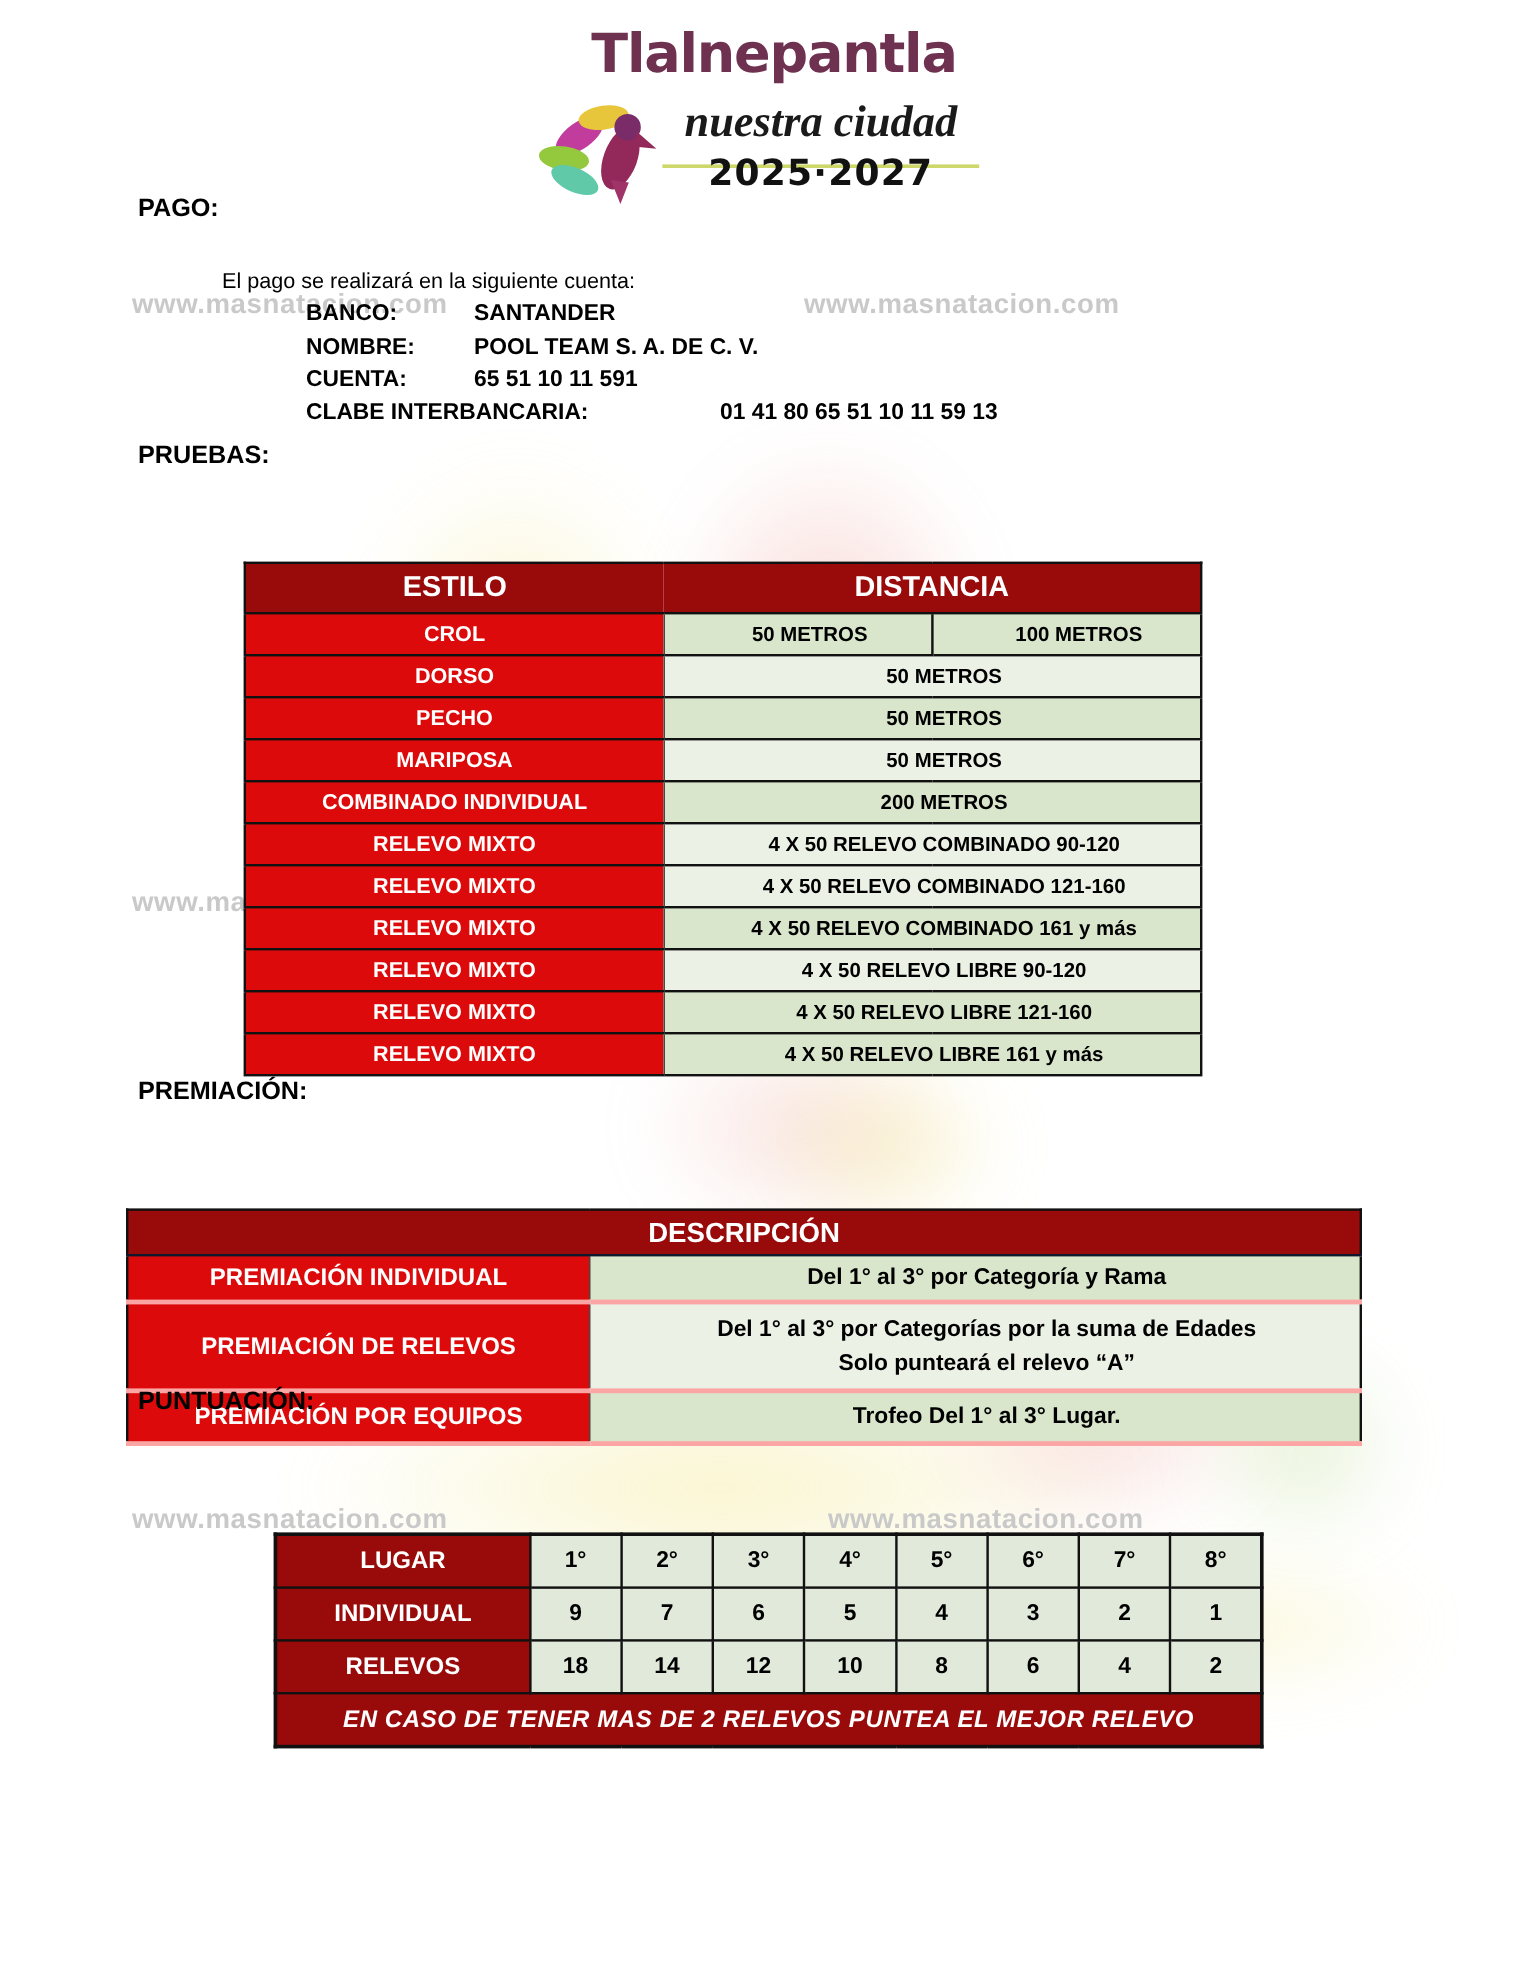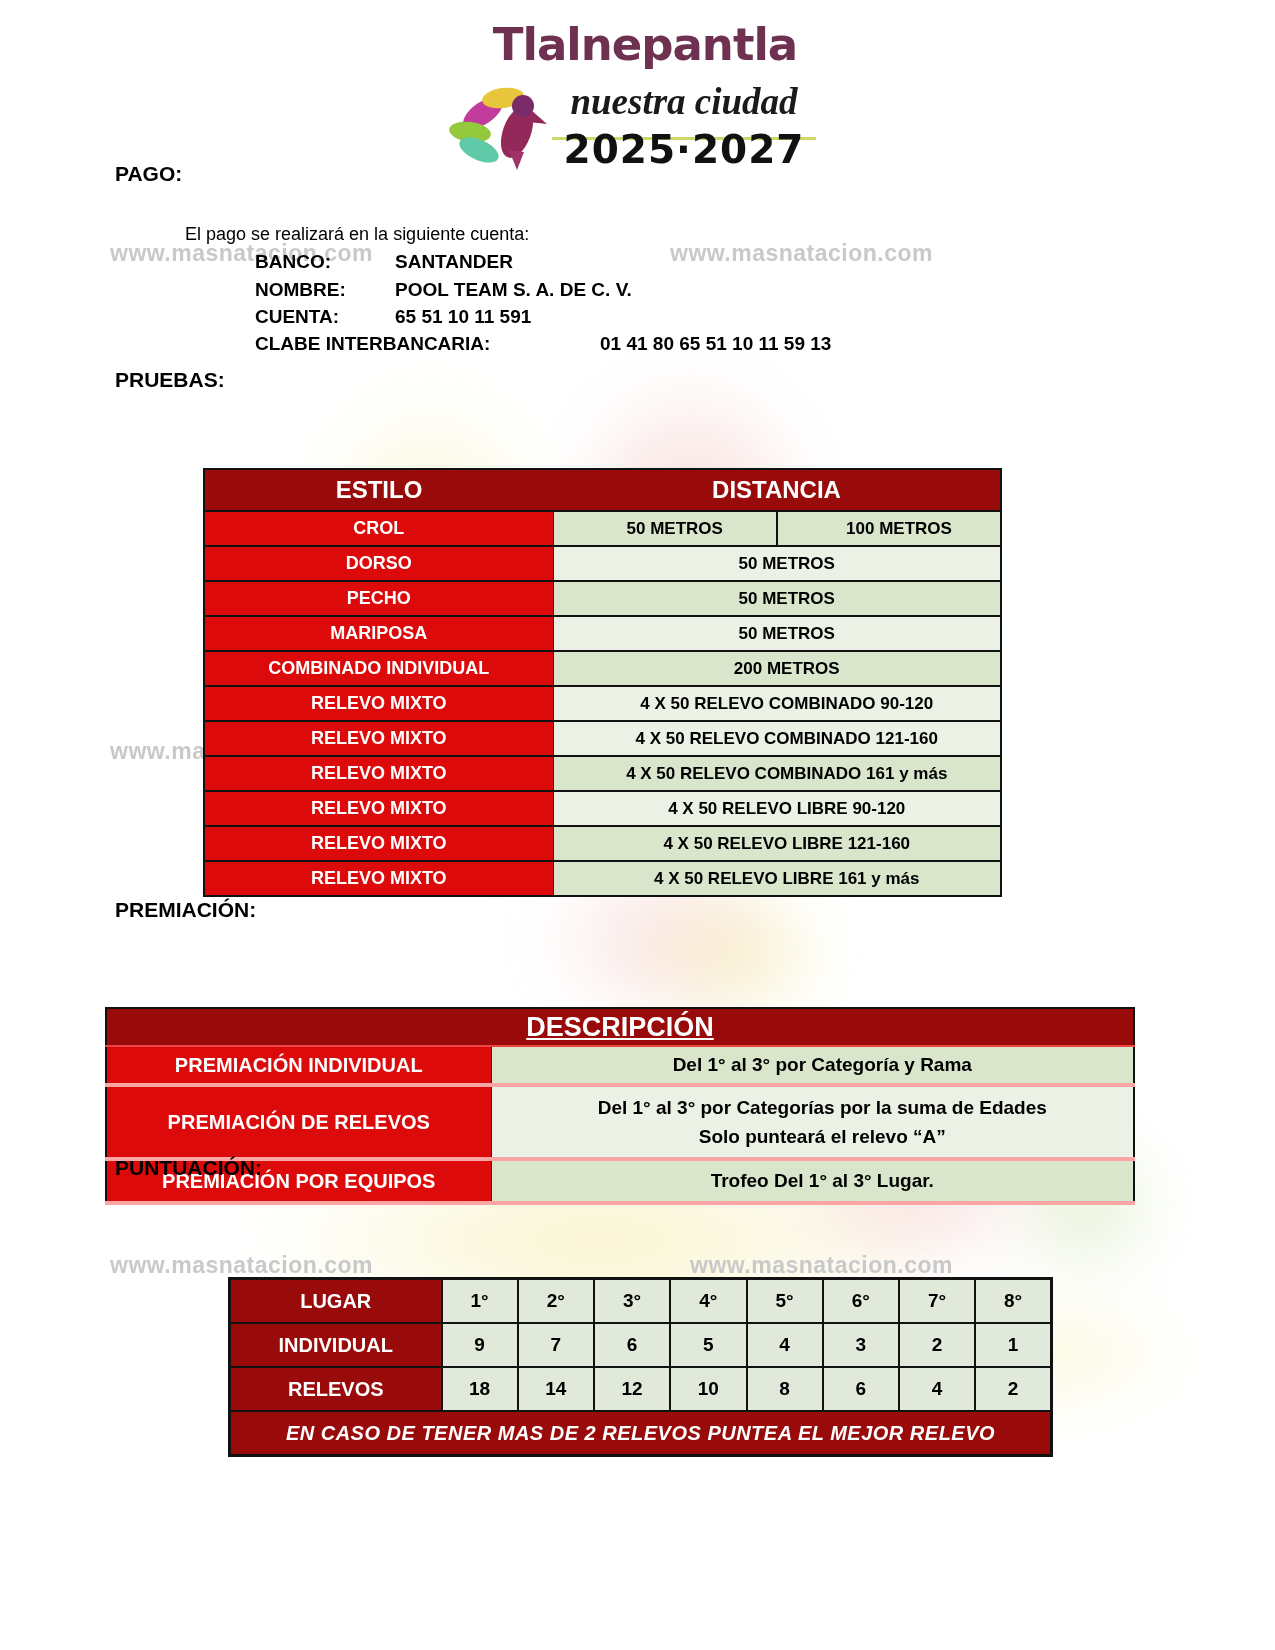--- a/index.html
+++ b/index.html
@@ -32,21 +32,21 @@
   }
   .logo-bird{position:absolute;left:443px;top:80px;width:104px;height:90px;}
   .logo-subtitle{
     position:absolute;left:552px;top:80px;width:264px;text-align:center;
     font-family:"Liberation Serif", serif;font-style:italic;font-weight:bold;
     font-size:37px;color:#1a1a1a;
     border-bottom:3px solid #cdd76a;padding-bottom:14px;
   }
   .logo-period{
     position:absolute;left:552px;top:127px;width:264px;text-align:center;
-    font-family:"DejaVu Sans", sans-serif;font-weight:800;font-size:39px;color:#111;letter-spacing:1px;
+    font-family:"DejaVu Sans", sans-serif;font-weight:800;font-size:30px;color:#111;letter-spacing:1px;
   }
 
   
   .sec{position:absolute;left:115px;font-weight:bold;font-size:21px;color:#000;}
   .sec-pago{top:162px;}
   .sec-pruebas{top:368px;}
   .sec-premiacion{top:898px;}
   .sec-puntuacion{top:1156px;}
 
   
@@ -69,21 +69,21 @@
   .t-pruebas{position:absolute;left:203px;top:468px;width:799px;border:2px solid #111;}
   .t-pruebas th{height:40px;font-size:24px;border-bottom:2px solid #111;}
   .t-pruebas td{height:33px;border-bottom:2px solid #111;margin-top:36px;}
   .t-pruebas td.style{font-size:18px;}
   .t-pruebas td.dist{font-size:17px;border-left:1px solid #222;}
   .t-pruebas td.dist.split{border-left:2px solid #111;}
   .col-style{width:349px;}
 
   
   .t-prem{position:absolute;left:105px;top:1007px;width:1030px;border:2px solid #111;}
-  .t-prem th{height:36px;font-size:27px;border-bottom:2px solid #ef4444;text-decoration:underline;}
+  .t-prem th{height:36px;font-size:23px;border-bottom:2px solid #0f172a;}
   .t-prem td{border-bottom:4px solid #fca5a5;}
   .t-prem td.plabel{font-size:20px;}
   .t-prem td.pdesc{font-size:19px;border-left:1px solid #222;line-height:1.55;}
   .r-ind td{height:36px;}
   .r-rel td{height:70px;}
   .r-eq td{height:40px;}
   .col-plabel{width:385px;}
 
   
   .t-punt{position:absolute;left:228px;top:1277px;width:825px;border:3px solid #111;}

